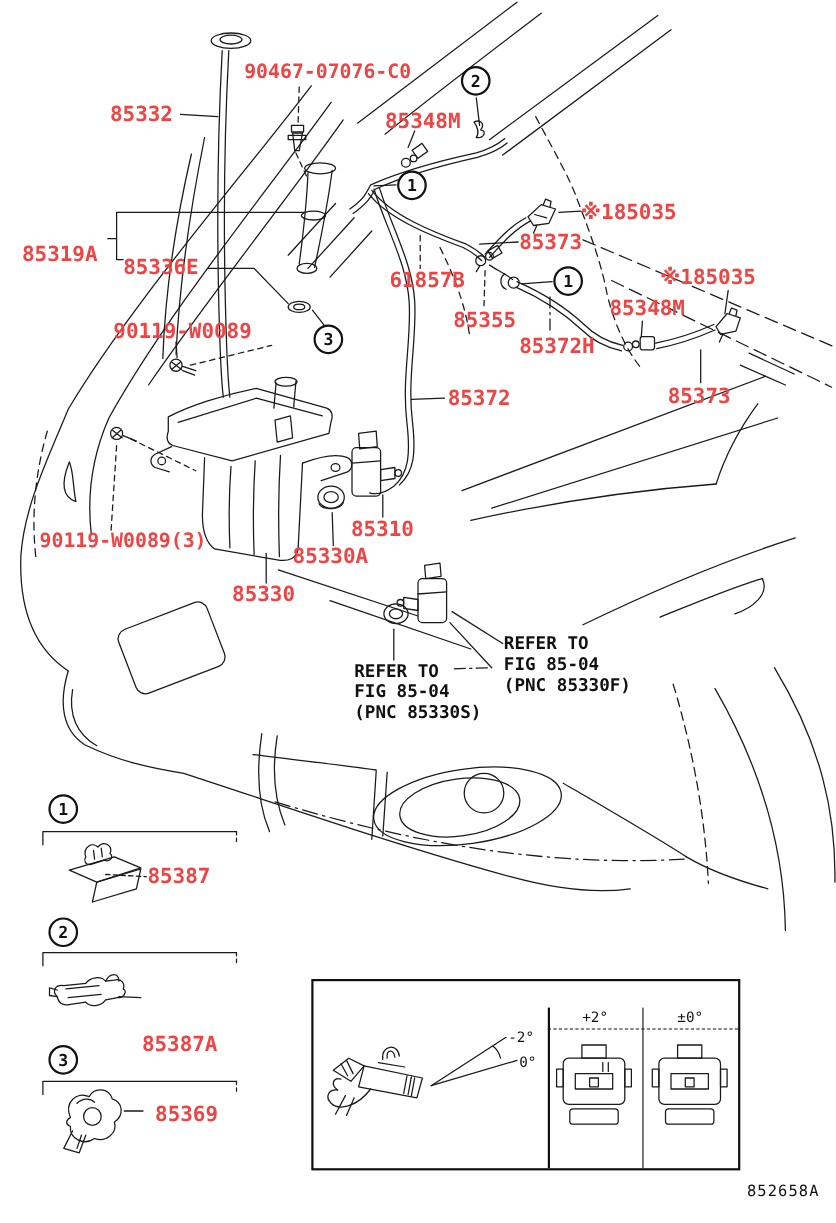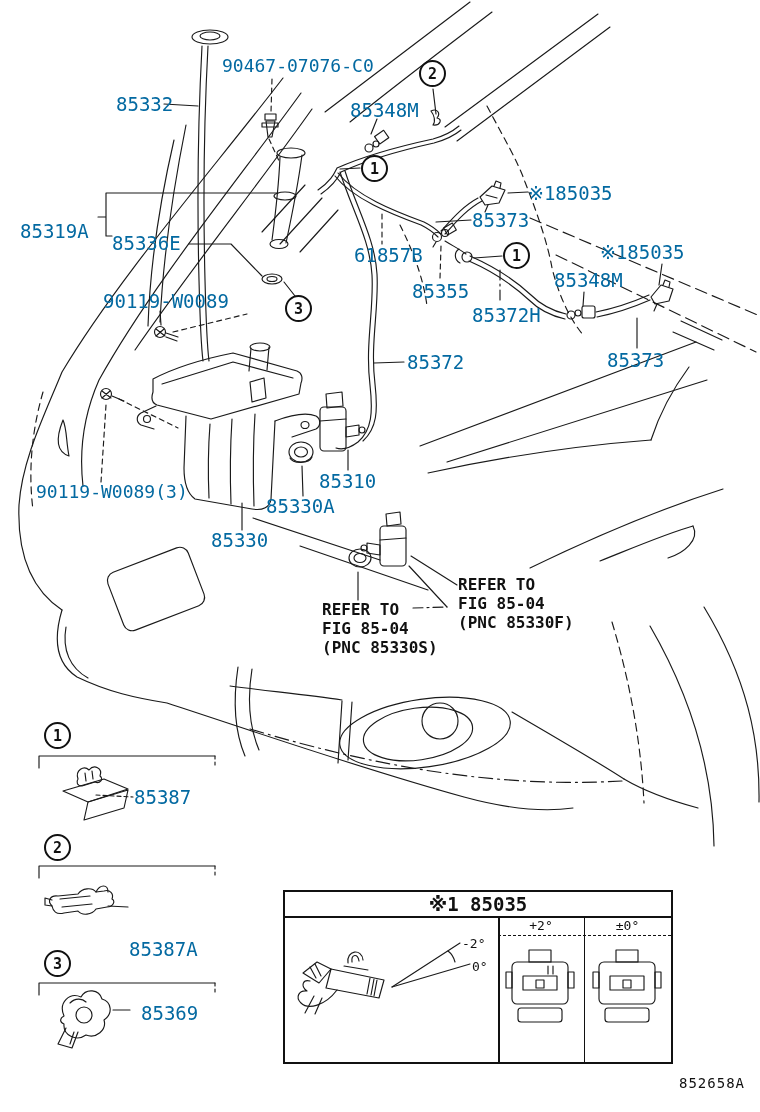--- a/index.html
+++ b/index.html
@@ -1,21 +1,21 @@
 <!DOCTYPE html>
 <html><head>
 <meta charset="utf-8">
 <style>
   html,body{margin:0;padding:0;background:#fff;}
   .page{position:relative;width:760px;height:1112px;background:#fff;overflow:hidden;
         font-family:"DejaVu Sans Mono","DejaVu Sans",monospace;color:#111;}
   svg{position:absolute;left:0;top:0;}
   svg path, svg rect, svg circle, svg ellipse, svg line, svg polyline{
       fill:none;stroke:#1a1a1a;stroke-width:1.15;stroke-linecap:round;stroke-linejoin:round;}
-  .plabel{position:absolute;font-weight:normal;font-size:19px;white-space:nowrap;color:#0369a1;}
+  .plabel{position:absolute;font-weight:bold;font-size:19px;white-space:nowrap;color:#ef4444;}
   .plabel.sm{font-size:18px;}
   .callout{position:absolute;width:27px;height:27px;border:2px solid #111;border-radius:50%;
            background:#fff;display:flex;align-items:center;justify-content:center;
            font-size:15px;font-weight:bold;box-sizing:border-box;}
   .refer{position:absolute;font-weight:bold;font-size:16px;line-height:19px;white-space:nowrap;}
   .inset-box{position:absolute;left:283px;top:890px;width:386px;height:170px;border:2px solid #111;}
   .inset-title{position:absolute;left:0;top:0;width:100%;height:24px;border-bottom:2px solid #111;
                text-align:center;font-weight:bold;font-size:19px;line-height:24px;}
   .inset-vdiv{position:absolute;left:213px;top:24px;bottom:0;width:0;border-left:2px solid #111;}
   .inset-cdiv{position:absolute;left:299px;top:24px;bottom:0;width:0;border-left:1.5px solid #111;}
@@ -268,21 +268,21 @@
       <rect x="593" y="972" width="6" height="16"></rect>
       <rect x="655" y="972" width="6" height="16"></rect>
       <rect x="610" y="976" width="34" height="14"></rect>
       <rect x="623" y="980" width="8" height="8"></rect>
       <rect x="605" y="1008" width="44" height="14" rx="3"></rect>
     </g>
   </g>
 </svg>
 
 <div class="plabel sm" style="left:222px;top:55px;">90467-07076-C0</div>
-<div class="plabel" style="left:116px;top:93px;">85332</div>
+<div class="plabel" style="left:100px;top:93px;">85332</div>
 <div class="plabel" style="left:350px;top:99px;">85348M</div>
 <div class="plabel" style="left:20px;top:220px;">85319A</div>
 <div class="plabel" style="left:112px;top:232px;">85336E</div>
 <div class="plabel" style="left:103px;top:290px;">90119-W0089</div>
 <div class="plabel" style="left:528px;top:182px;">※185035</div>
 <div class="plabel" style="left:472px;top:209px;">85373</div>
 <div class="plabel" style="left:354px;top:244px;">61857B</div>
 <div class="plabel" style="left:412px;top:280px;">85355</div>
 <div class="plabel" style="left:600px;top:241px;">※185035</div>
 <div class="plabel" style="left:554px;top:269px;">85348M</div>
@@ -311,21 +311,20 @@
 </div>
 
 <div class="callout" style="left:44px;top:722px;">1</div>
 <div class="plabel" style="left:134px;top:786px;">85387</div>
 <div class="callout" style="left:44px;top:834px;">2</div>
 <div class="plabel" style="left:129px;top:896px;margin-top:42px;">85387A</div>
 <div class="callout" style="left:44px;top:950px;">3</div>
 <div class="plabel" style="left:141px;top:1002px;">85369</div>
 
 <div class="inset-box">
-  <div class="inset-title">※1 85035</div>
   <div class="inset-vdiv"></div>
   <div class="inset-cdiv"></div>
   <div class="inset-hdash"></div>
   <div class="inset-colhead" style="left:213px;width:86px;">+2°</div>
   <div class="inset-colhead" style="left:299px;width:87px;">±0°</div>
 </div>
 <div class="angle-lbl" style="left:462px;top:936px;">-2°</div>
 <div class="angle-lbl" style="left:472px;top:959px;">0°</div>
 
 <div class="code" style="left:679px;top:1075px;text-align:center;">852658A</div>

